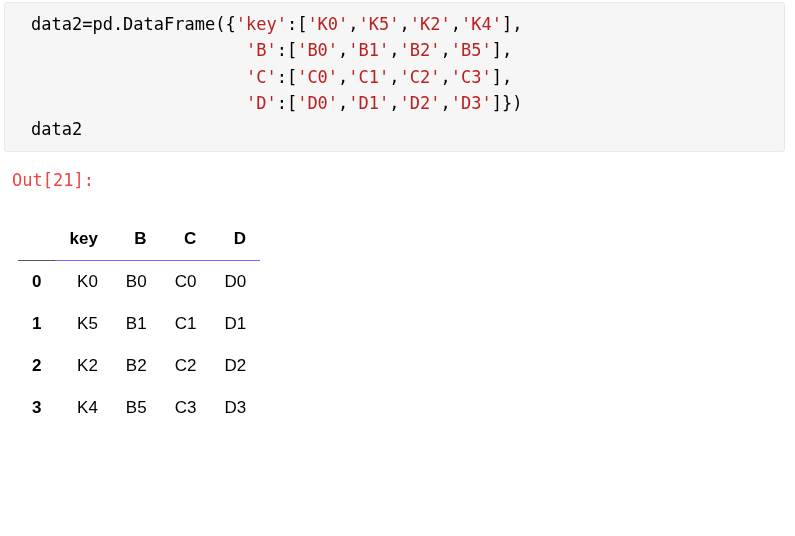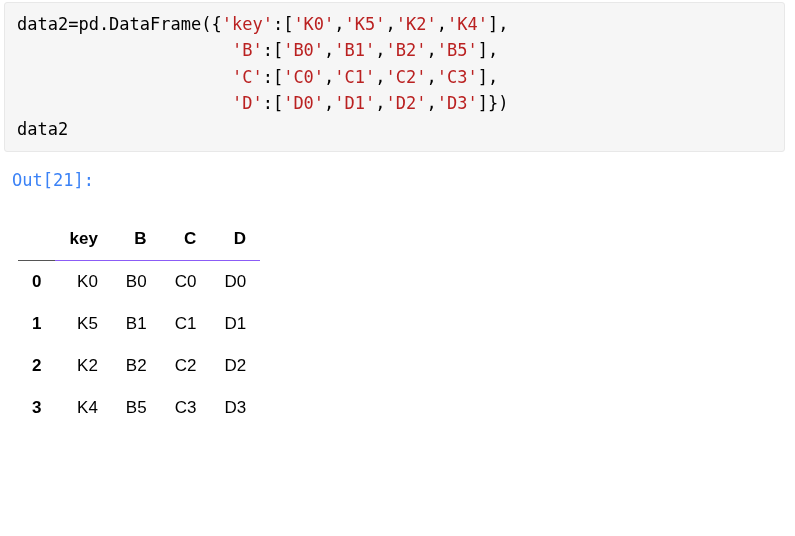--- a/index.html
+++ b/index.html
@@ -9,29 +9,29 @@
     font-size: 17px;
     background: #fff;
     width: 795px;
     height: 536px;
     overflow: hidden;
   }
   .code-cell {
     background: #f6f6f6;
     border: 1px solid #e8e8e8;
     border-radius: 3px;
-    padding: 8px 12px 8px 12px;
+    padding: 8px 12px 8px 26px;
     margin: 2px 10px 0 4px;
     white-space: pre;
     line-height: 1.55;
     color: #000;
   }
   .code-cell .str { color: #ba2121; }
   .out-prompt {
-    color: #3b82f6;
+    color: #ef4444;
     font-family: "DejaVu Sans Mono", "Courier New", monospace;
     padding: 18px 0 0 12px;
     font-size: 17px;
   }
   .df-wrap {
     padding: 28px 0 0 18px;
   }
   table.df {
     border-collapse: collapse;
     font-family: Arial, Helvetica, sans-serif;

